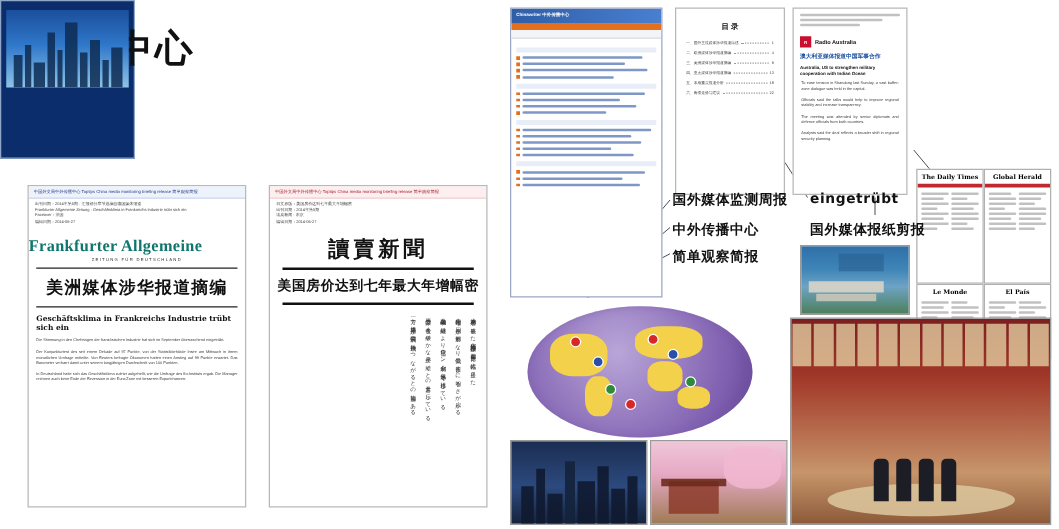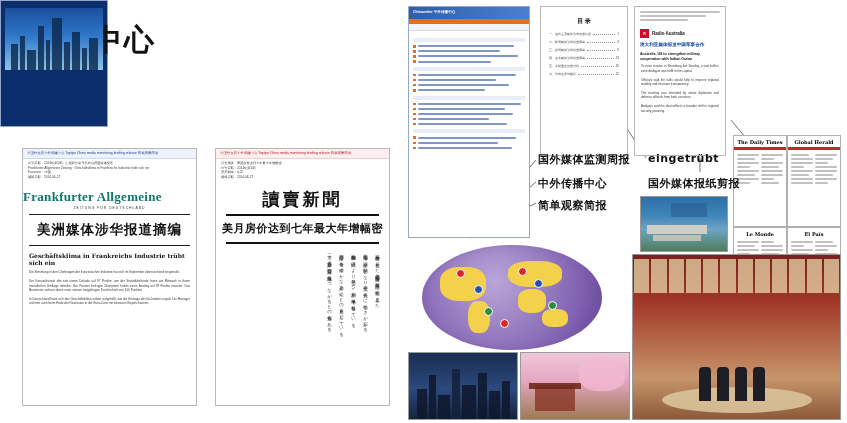--- a/index.html
+++ b/index.html
@@ -207,21 +207,21 @@
   <div class="doc" id="doc-yomiuri">
     <div class="topstrip">中国外文局中外传播中心  Toptips China media monitoring briefing release 简单观察简报</div>
     <div class="meta">
       <div>日文原版：美国房价达到七年最大年增幅密</div>
       <div>出刊日期：2014年第5期</div>
       <div>读卖新闻 · 东京</div>
       <div>编辑日期：2014-06-27</div>
     </div>
     <div class="yo-name">讀賣新聞</div>
     <div class="yo-rule"></div>
-    <div class="yo-headline">美月房价达到七年最大年增幅密</div>
+    <div class="yo-headline">美国房价达到七年最大年增幅密</div>
     <div class="yo-rule"></div>
     <div class="vcols">
       <div class="vcol">米商務省が発表した住宅価格指数は前年同月比で大幅に上昇した</div>
       <div class="vcol">住宅市場の回復が鮮明となり景気の先行きに明るさが広がる</div>
       <div class="vcol">金融緩和の継続により住宅ローン金利が低水準で推移している</div>
       <div class="vcol">専門家は今後も緩やかな上昇が続くとの見方を示している</div>
       <div class="vcol">一方で価格上昇が購買層の負担増につながるとの指摘もある</div>
     </div>
   </div>
 

